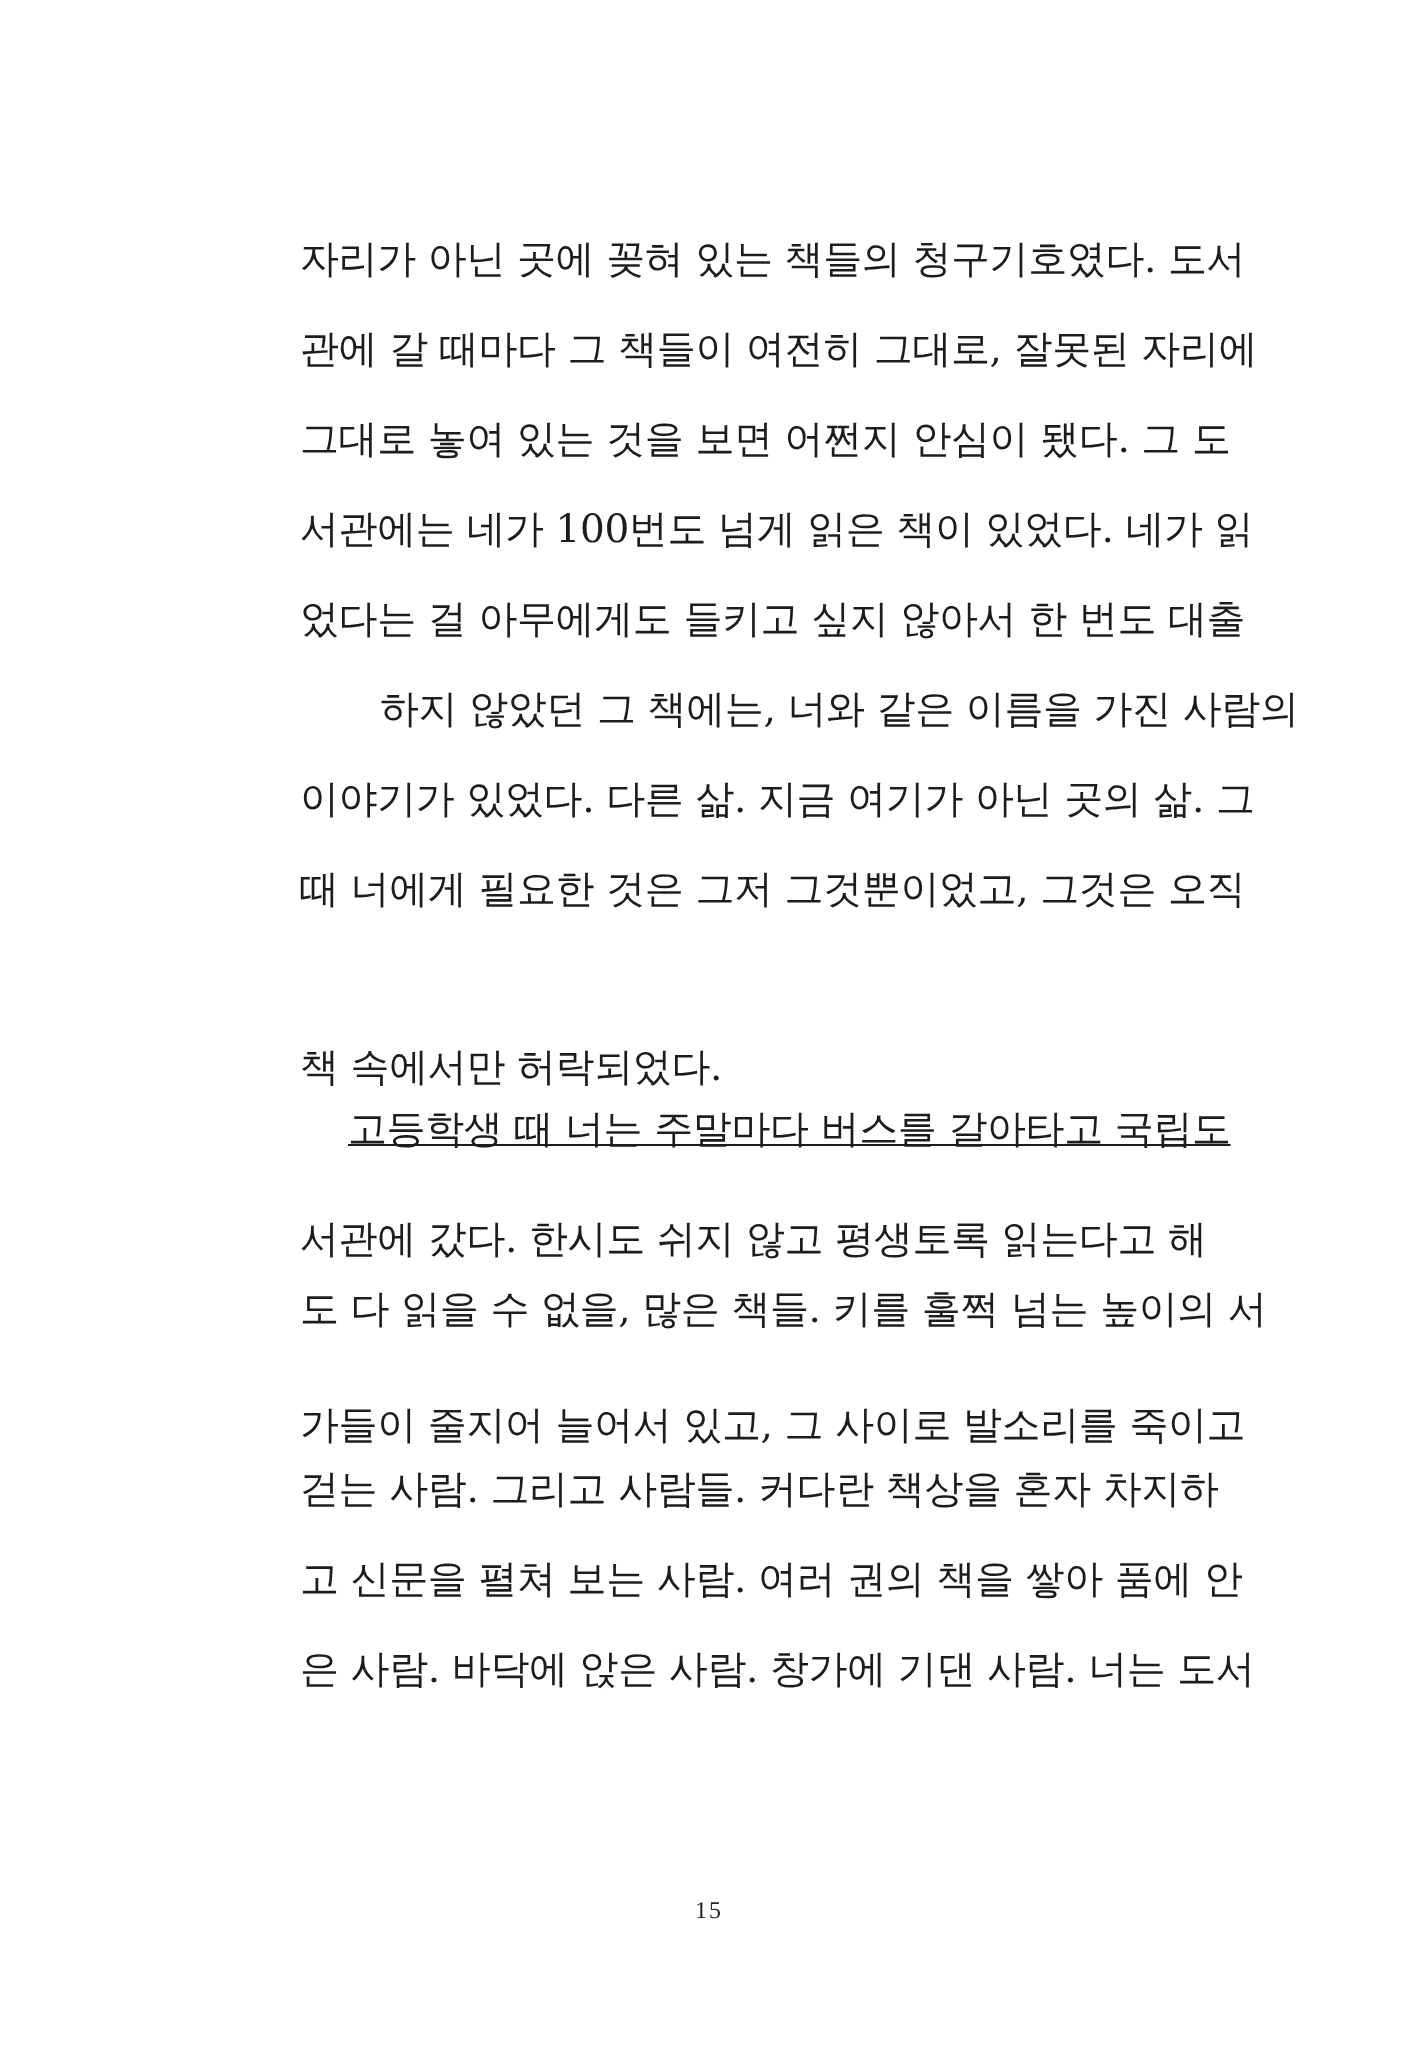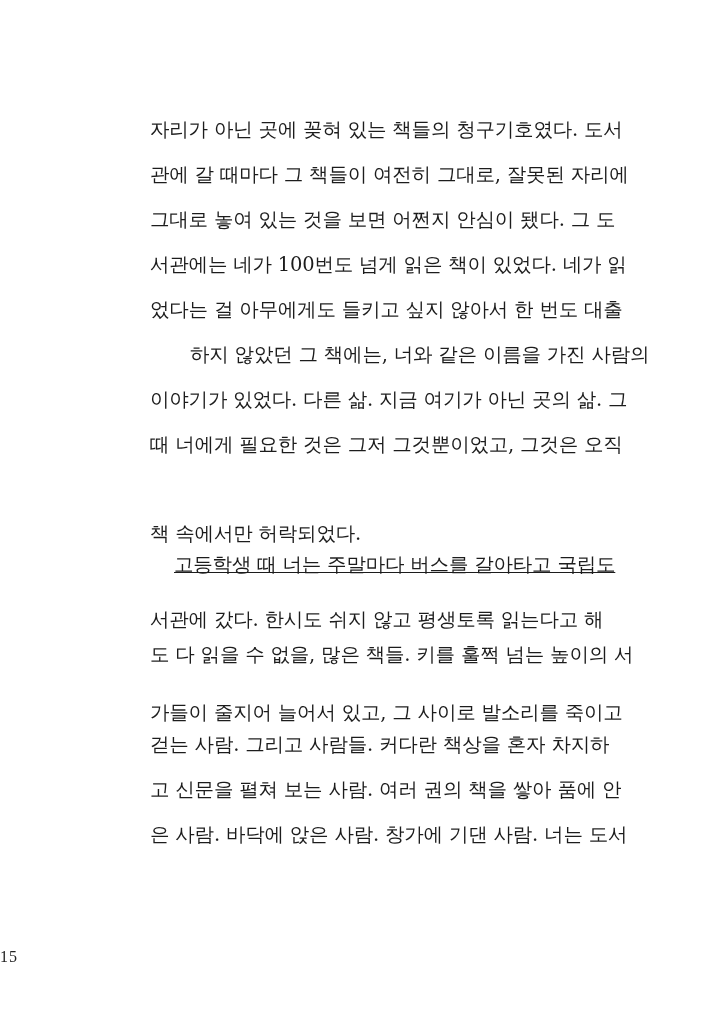--- a/index.html
+++ b/index.html
@@ -38,22 +38,23 @@
       color: #1c1c1c;
     }
     .line.indent {
       left: 24px;
     }
     .page-number {
       position: absolute;
       left: 0;
       width: 709px;
       top: 948px;
+      text-align: center;
       font-family: "Liberation Serif", "DejaVu Serif", serif;
-      font-size: 16px;
+      font-size: 12px;
       letter-spacing: 1px;
       color: #222;
     }
   </style>
 </head>
 <body>
 
 <div class="page">
   <div class="text-block" style="top:115px;">
     <div class="line" style="top:0px;">자리가 아닌 곳에 꽂혀 있는 책들의 청구기호였다. 도서</div>

